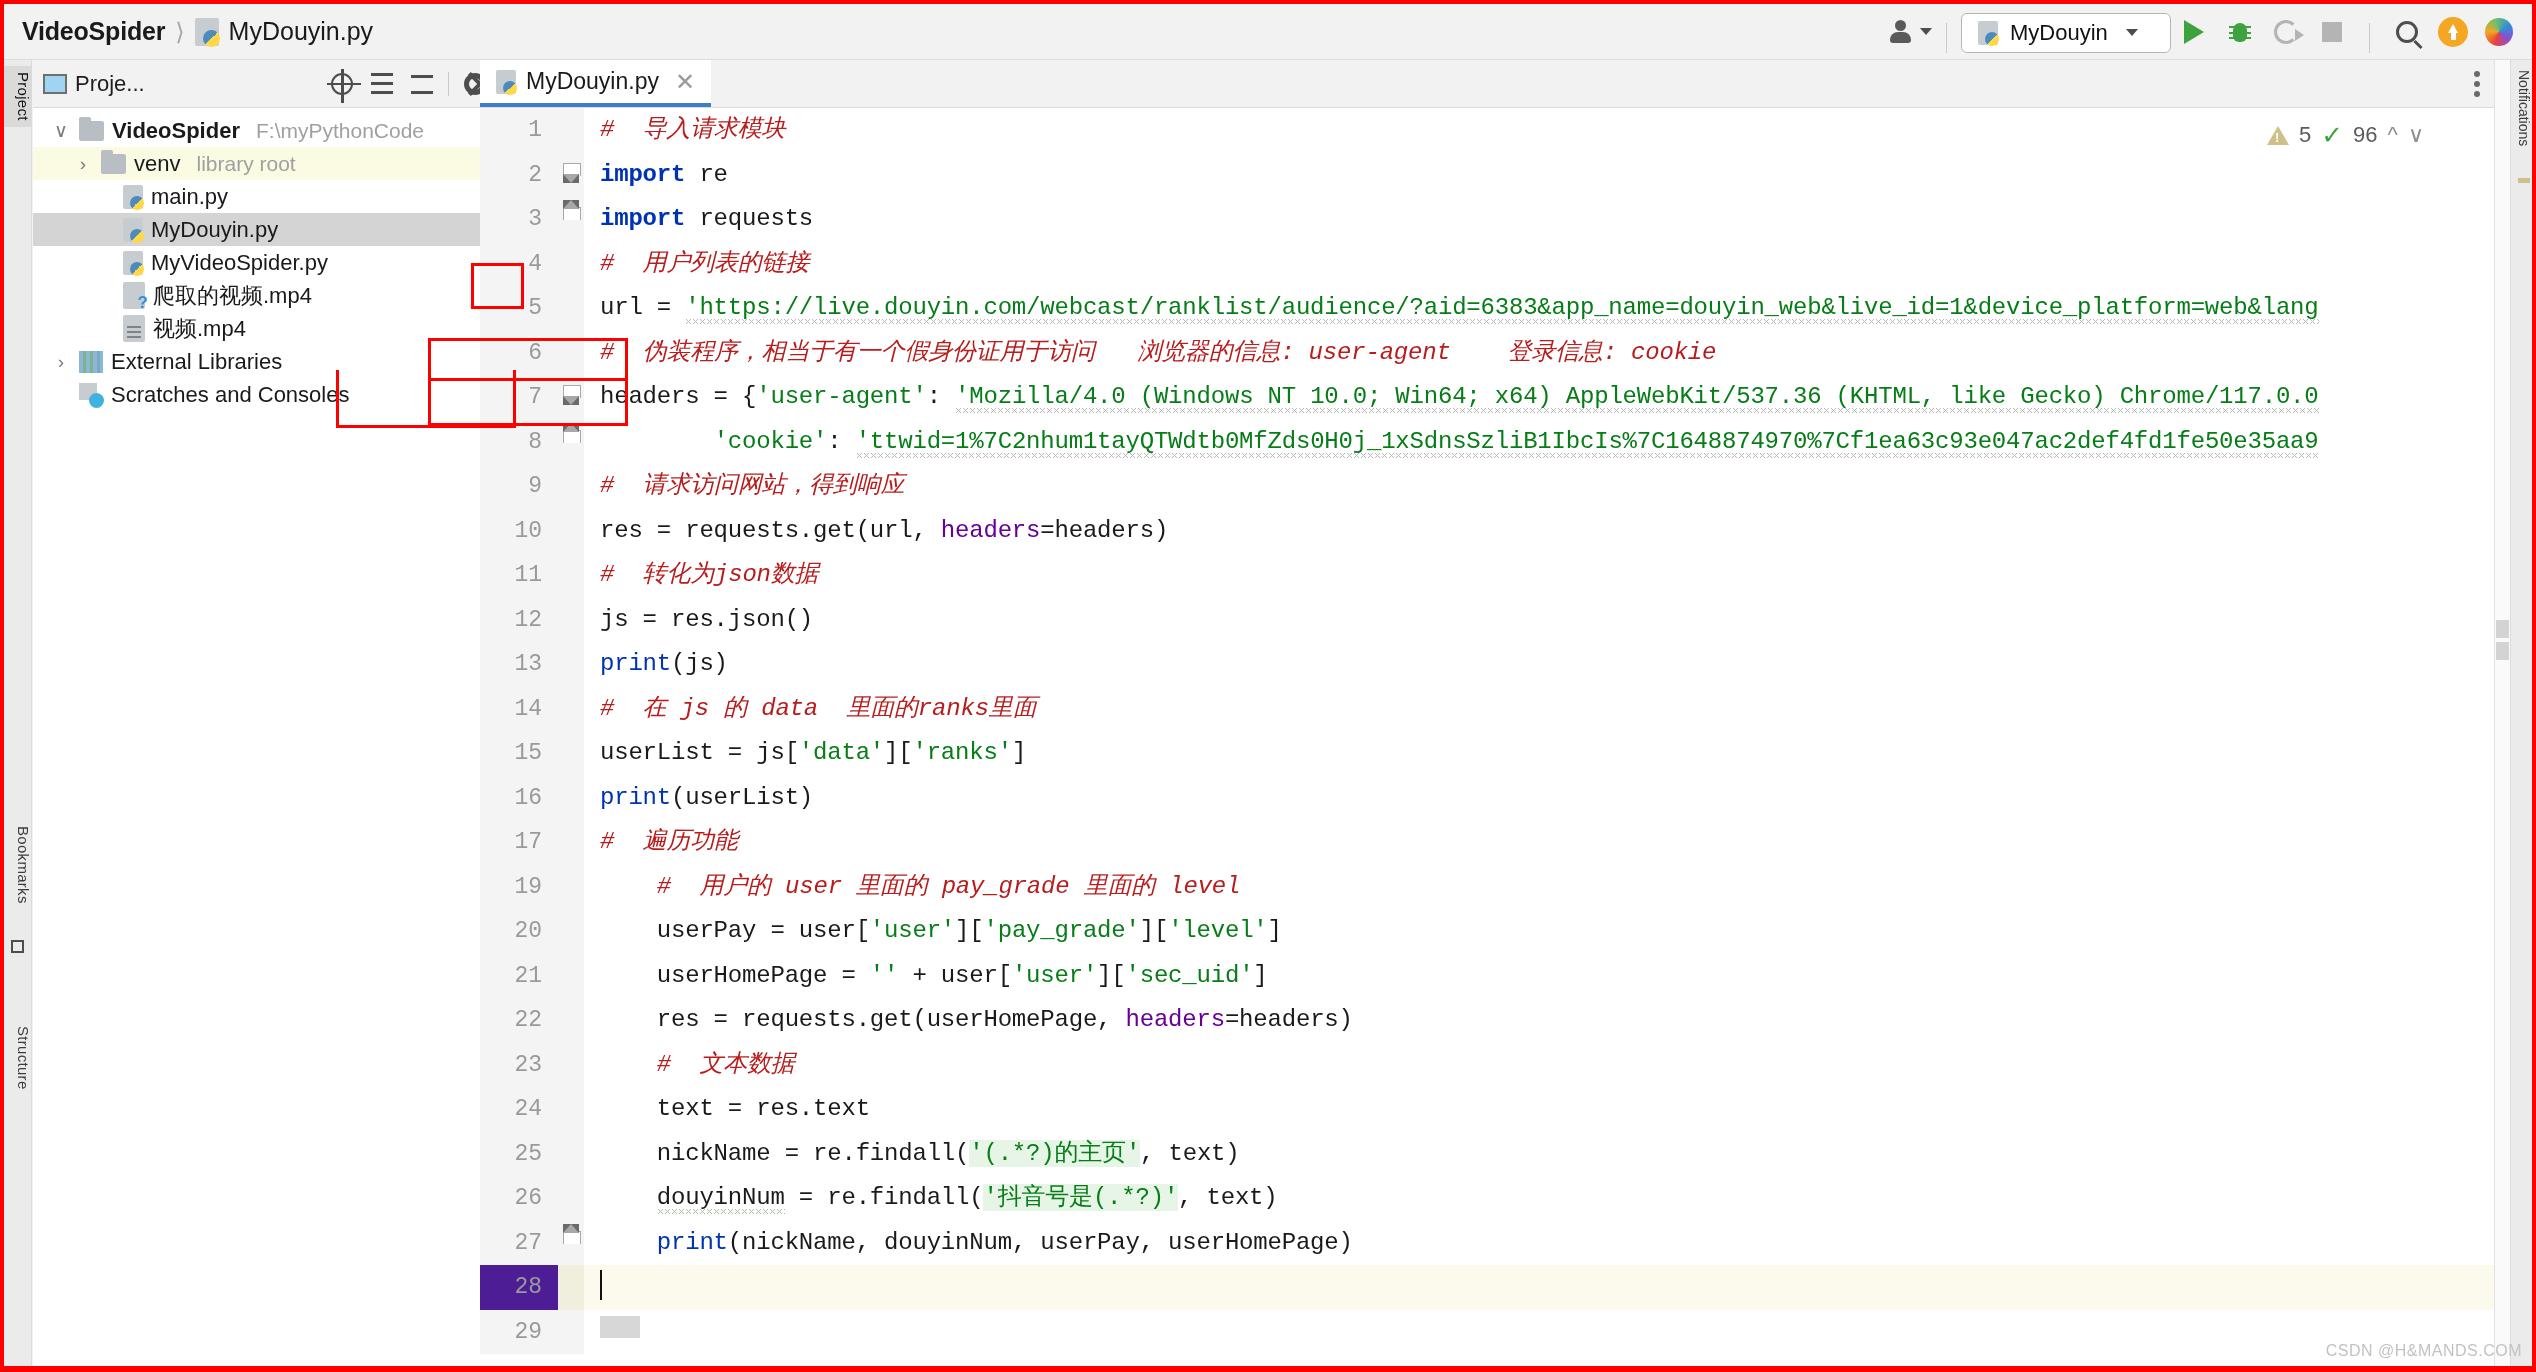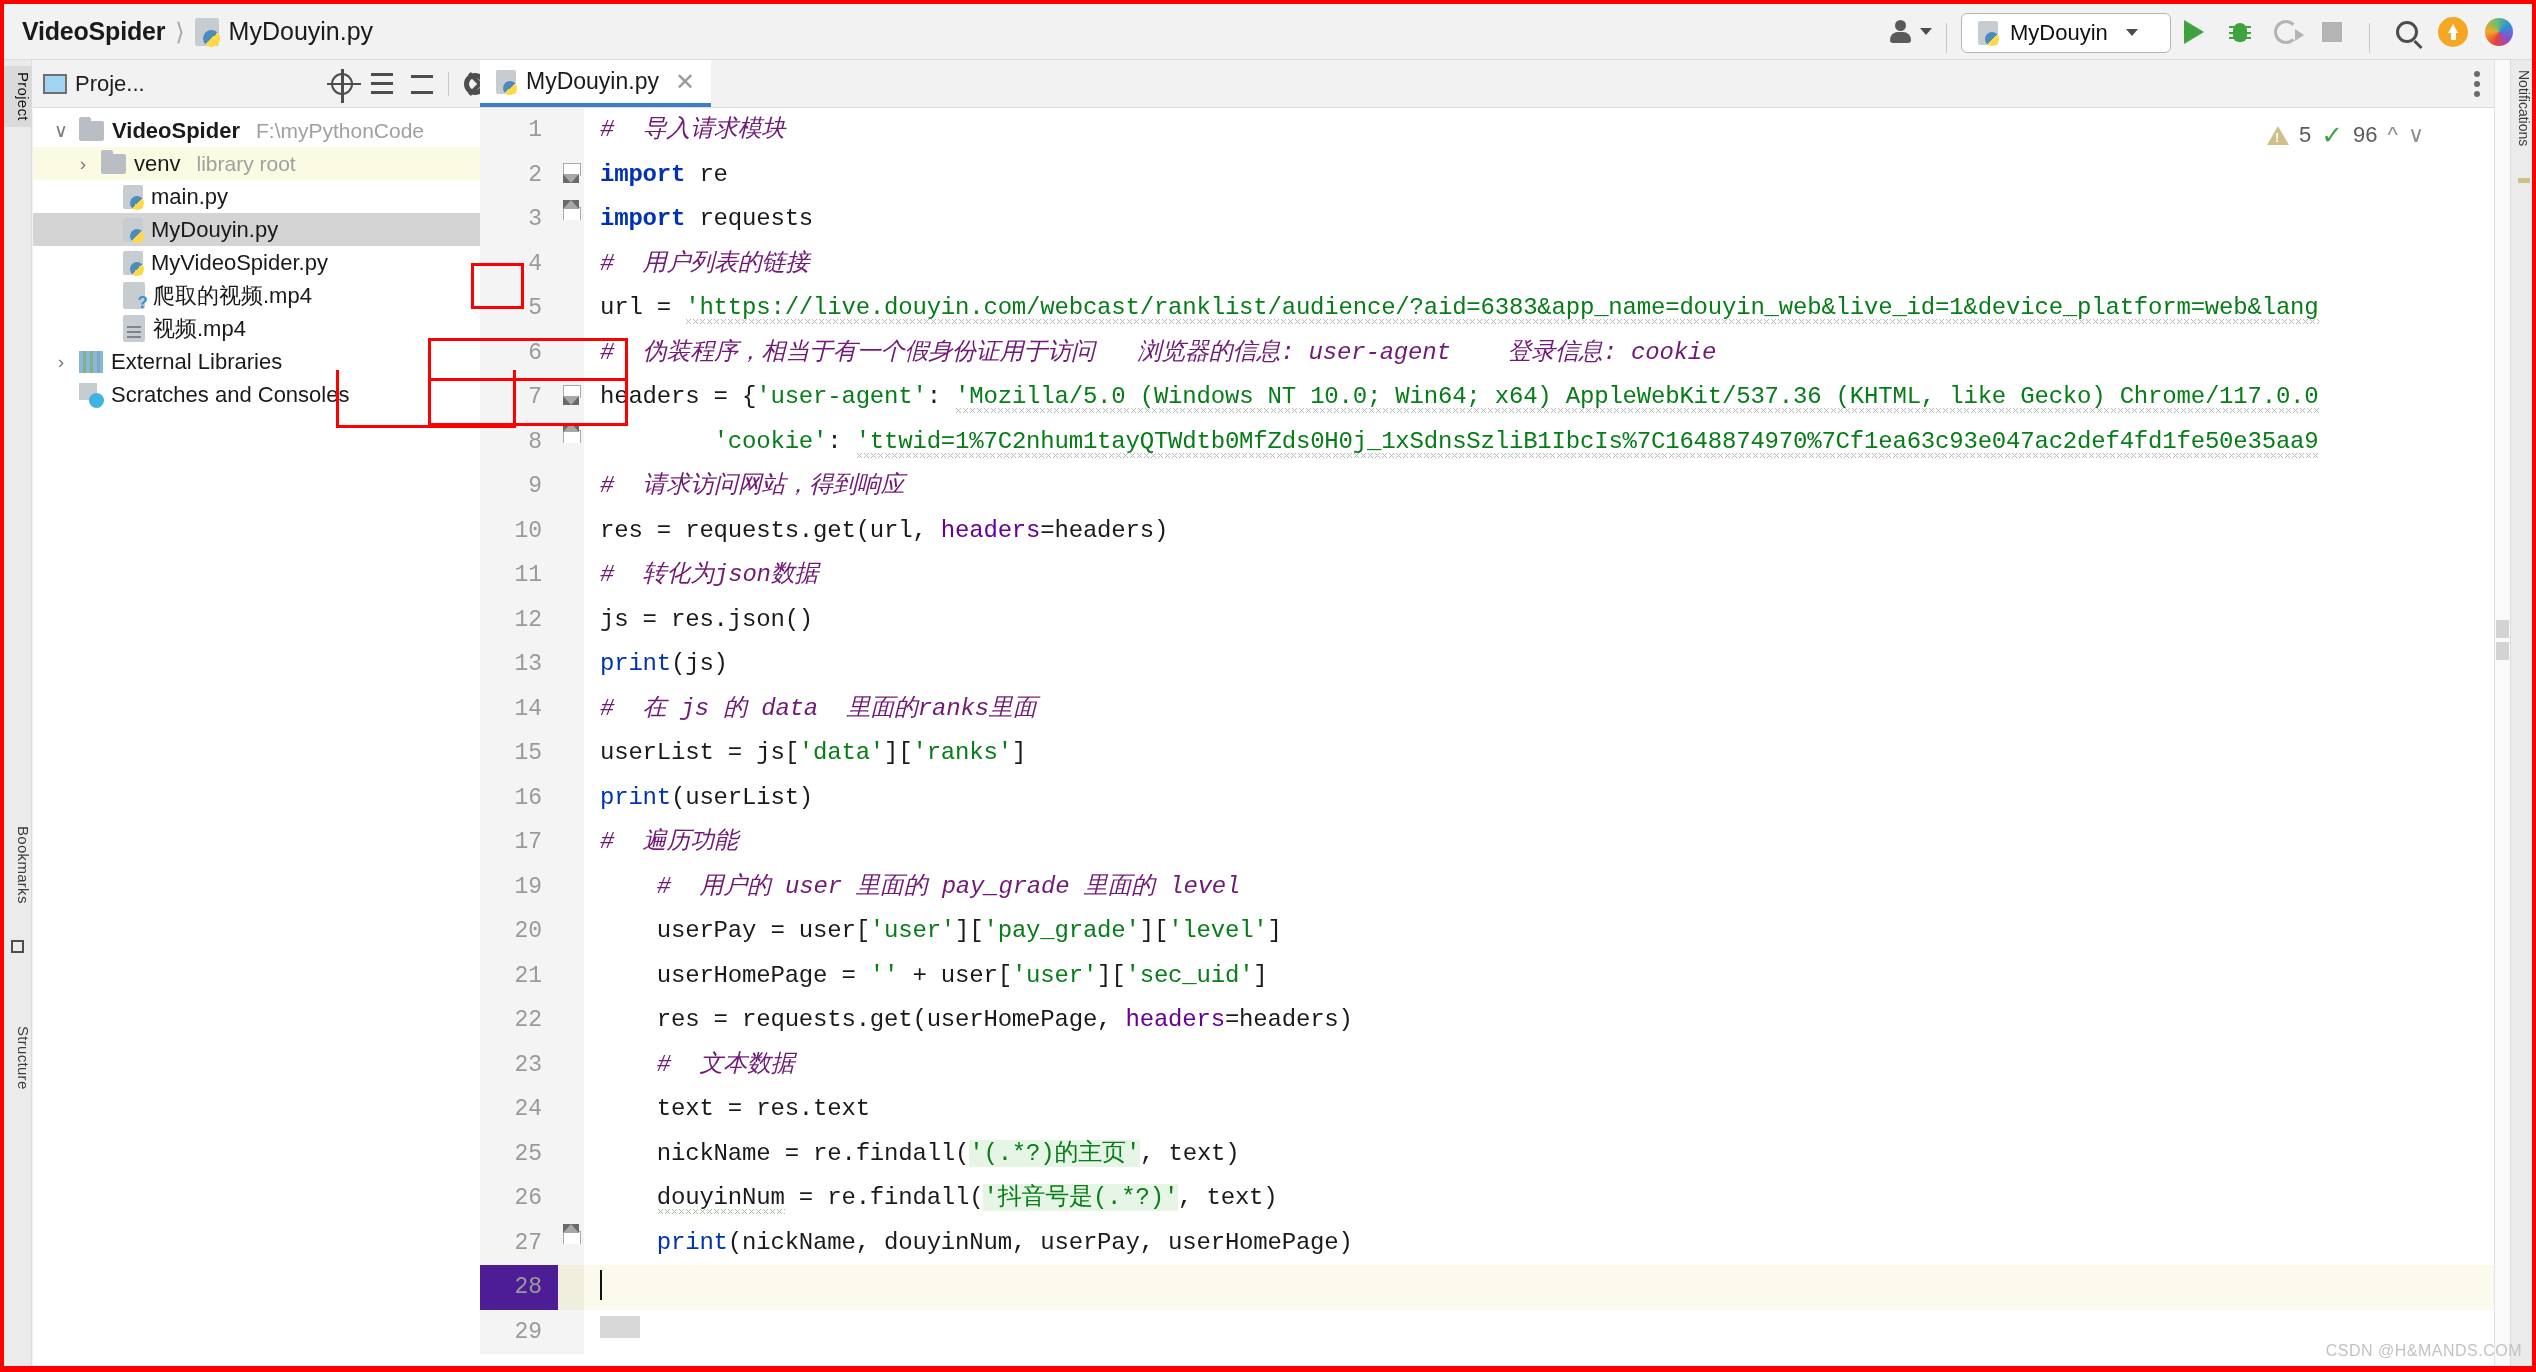--- a/index.html
+++ b/index.html
@@ -205,21 +205,21 @@
     width:0;height:0;border-left:8px solid transparent;border-right:8px solid transparent;
     border-top:9px solid #a8a8a8;
   }
   .foldmark.up:after{
     border-top:none;border-bottom:9px solid #a8a8a8;top:-8px;
   }
   .code{
     font-family:"Liberation Mono", monospace; font-size:24px; color:#1a1a1a;
     white-space:pre; padding-left:16px; line-height:44.5px; letter-spacing:-.2px;
   }
-  .cm{ color:#701a75; font-style:italic; }
+  .cm{ color:#b91c1c; font-style:italic; }
   .kw{ color:#0033b3; font-weight:bold; }
   .st{ color:#067d17; }
   .kwarg{ color:#660099; }
   .bi{ color:#0033b3; }
   .hl-green{ background:#e7f5e7; }
   .wavy{
     background-image:linear-gradient(45deg,transparent 46%,#b9b9b9 46% 54%,transparent 54%),
                      linear-gradient(-45deg,transparent 46%,#b9b9b9 46% 54%,transparent 54%);
     background-size:7px 5px; background-repeat:repeat-x;
     background-position:0 bottom; padding-bottom:3px;
@@ -458,21 +458,21 @@
         <div class="coderow">
           <span class="gut">6</span>
           <span class="fold"></span>
           <span class="code"><span class="cm">#  伪装程序，相当于有一个假身份证用于访问   浏览器的信息: user-agent    登录信息: cookie</span></span>
         </div>
         <div class="coderow">
           <span class="gut">7</span>
           <span class="fold">
             <span class="foldmark tri"></span>
           </span>
-          <span class="code"><span class="">headers = {</span><span class="st">'user-agent'</span><span class="">: </span><span class="st wavy">'Mozilla/5.0 (Windows NT 10.0; Win64; x64) AppleWebKit/537.36 (KHTML, like Gecko) Chrome/117.0.0</span></span>
+          <span class="code"><span class="">headers = {</span><span class="st">'user-agent'</span><span class="">: </span><span class="st wavy">'Mozilla/4.0 (Windows NT 10.0; Win64; x64) AppleWebKit/537.36 (KHTML, like Gecko) Chrome/117.0.0</span></span>
         </div>
         <div class="coderow">
           <span class="gut">8</span>
           <span class="fold">
             <span class="foldmark tri up"></span>
           </span>
           <span class="code"><span class="">        </span><span class="st">'cookie'</span><span class="">: </span><span class="st wavy">'ttwid=1%7C2nhum1tayQTWdtb0MfZds0H0j_1xSdnsSzliB1IbcIs%7C1648874970%7Cf1ea63c93e047ac2def4fd1fe50e35aa9</span></span>
         </div>
         <div class="coderow">
           <span class="gut">9</span>

